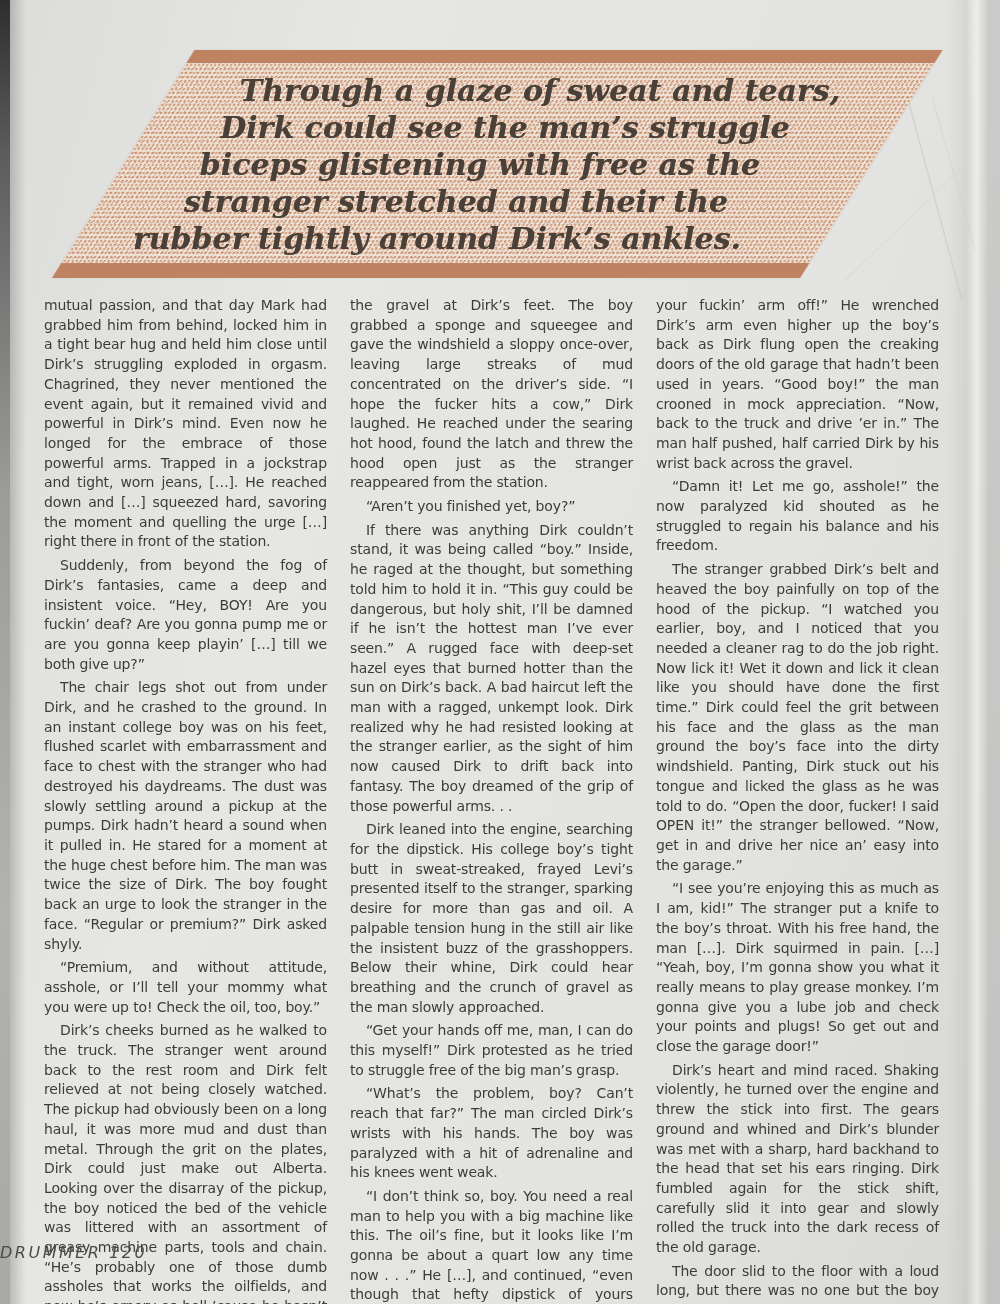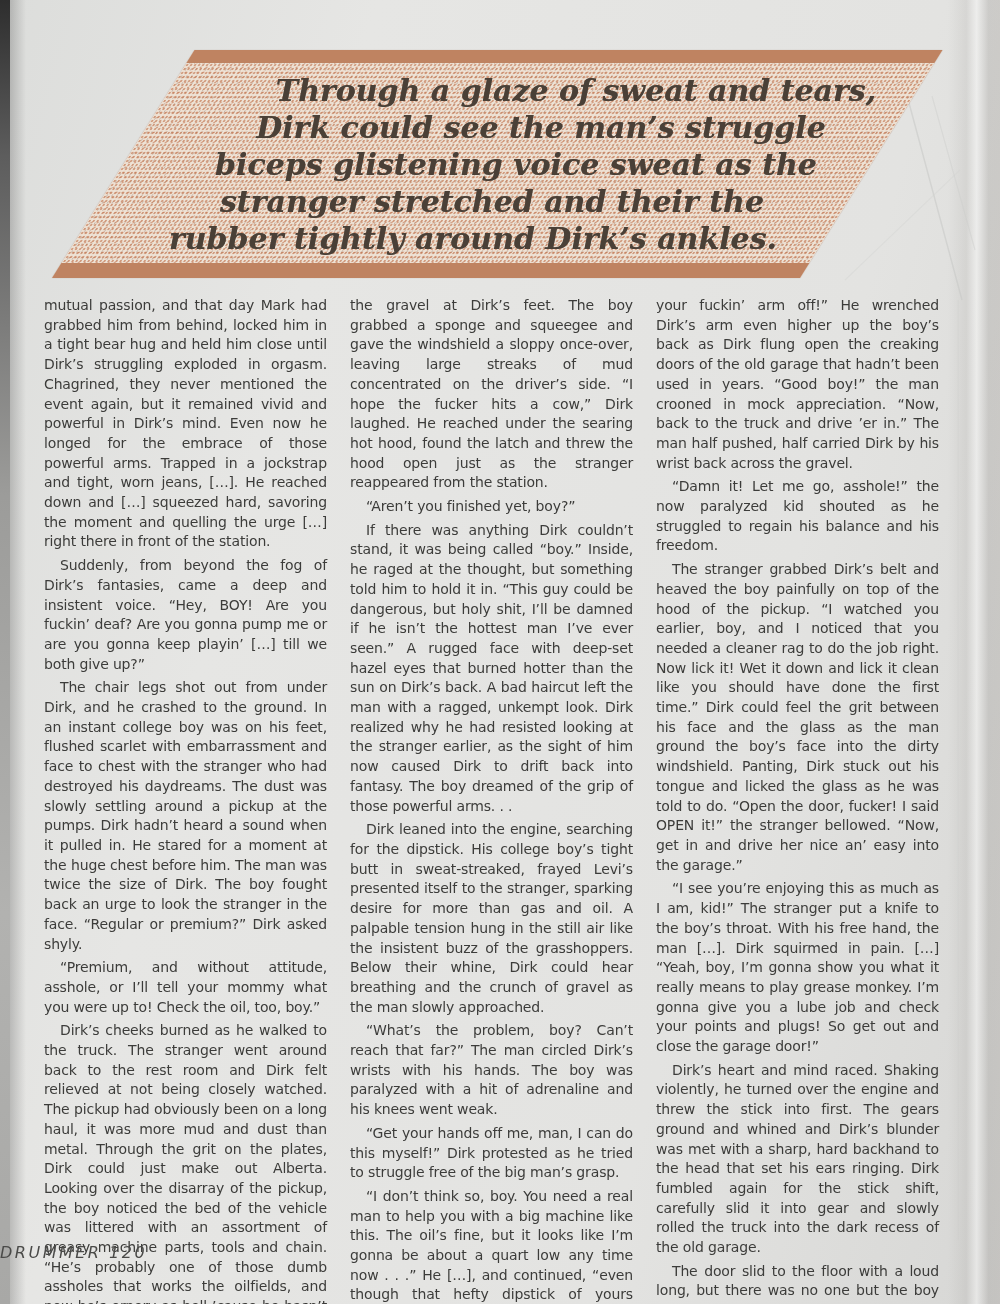--- a/index.html
+++ b/index.html
@@ -29,21 +29,21 @@
     border-bottom:15px solid var(--banner-bar,#bf8361);
     background-color:var(--banner-paper,#eee3d6);
     background-image:
       radial-gradient(rgba(192,113,75,.85) .9px,rgba(0,0,0,0) 1px),
       radial-gradient(rgba(192,113,75,.55) .9px,rgba(0,0,0,0) 1px),
       radial-gradient(rgba(125,95,80,.35) .8px,rgba(0,0,0,0) .9px);
     background-size:4px 4px,6px 5px,5px 7px;
     background-position:0 0,2px 2px,1px 3px;
     box-shadow:0 0 1px rgba(120,80,60,.4);
   }
-  .banner-text{position:absolute;left:0;top:72px;width:927px;margin-left:36px;}
+  .banner-text{position:absolute;left:0;top:72px;width:927px;}
   .banner-line{
     font-family:"DejaVu Serif",serif;font-style:italic;font-weight:bold;
     font-size:30px;line-height:37px;color:var(--banner-text,#4a4037);
     width:760px;margin-left:57px;text-align:center;white-space:nowrap;
     text-shadow:0 0 .5px rgba(74,64,55,.6);
   }
   .columns{position:absolute;left:40px;top:292px;width:905px;display:flex;gap:15px;}
   .col{
     width:291px;flex:0 0 291px;
     font-size:14px;line-height:19.7px;text-align:justify;
@@ -75,40 +75,40 @@
     <line x1="932" y1="96" x2="975" y2="250" stroke="#cccdcb" stroke-width="1.2" opacity="0.45"></line>
     <line x1="845" y1="280" x2="960" y2="170" stroke="#d2d3d1" stroke-width="1.2" opacity="0.4"></line>
     <line x1="958" y1="300" x2="958" y2="1240" stroke="#c9cac8" stroke-width="1" opacity="0.3"></line>
   </svg>
 
   <div class="banner-shape"></div>
 
   <div class="banner-text">
     <div class="banner-line" style="transform:translateX(103px)">Through a glaze of sweat and tears,</div>
     <div class="banner-line" style="transform:translateX(68px)">Dirk could see the man’s struggle</div>
-    <div class="banner-line" style="transform:translateX(43px)">biceps glistening voice sweat as the</div>
+    <div class="banner-line" style="transform:translateX(43px)">biceps glistening with free as the</div>
     <div class="banner-line" style="transform:translateX(19px)">stranger stretched and their the</div>
     <div class="banner-line" style="transform:translateX(0px)">rubber tightly around Dirk’s ankles.</div>
   </div>
 
   <div class="columns">
     <div class="col">
         <p>mutual passion, and that day Mark had grabbed him from behind, locked him in a tight bear hug and held him close until Dirk’s struggling exploded in orgasm. Chagrined, they never mentioned the event again, but it remained vivid and powerful in Dirk’s mind. Even now he longed for the embrace of those powerful arms. Trapped in a jockstrap and tight, worn jeans, […]. He reached down and […] squeezed hard, savoring the moment and quelling the urge […] right there in front of the station.</p>
         <p>Suddenly, from beyond the fog of Dirk’s fantasies, came a deep and insistent voice. “Hey, BOY! Are you fuckin’ deaf? Are you gonna pump me or are you gonna keep playin’ […] till we both give up?”</p>
         <p>The chair legs shot out from under Dirk, and he crashed to the ground. In an instant college boy was on his feet, flushed scarlet with embarrassment and face to chest with the stranger who had destroyed his daydreams. The dust was slowly settling around a pickup at the pumps. Dirk hadn’t heard a sound when it pulled in. He stared for a moment at the huge chest before him. The man was twice the size of Dirk. The boy fought back an urge to look the stranger in the face. “Regular or premium?” Dirk asked shyly.</p>
         <p>“Premium, and without attitude, asshole, or I’ll tell your mommy what you were up to! Check the oil, too, boy.”</p>
         <p>Dirk’s cheeks burned as he walked to the truck. The stranger went around back to the rest room and Dirk felt relieved at not being closely watched. The pickup had obviously been on a long haul, it was more mud and dust than metal. Through the grit on the plates, Dirk could just make out Alberta. Looking over the disarray of the pickup, the boy noticed the bed of the vehicle was littered with an assortment of greasy machine parts, tools and chain. “He’s probably one of those dumb assholes that works the oilfields, and now he’s ornery as hell ’cause he hasn’t seen his woman in a year. Yeah, he’s beating ass to get home to her before he has to turn around again.” The pump stopped with a shudder. A backsplash of gas muddied the dust down the side of the pickup and dripped slowly into</p>
       </div>
     <div class="col">
         <p>the gravel at Dirk’s feet. The boy grabbed a sponge and squeegee and gave the windshield a sloppy once-over, leaving large streaks of mud concentrated on the driver’s side. “I hope the fucker hits a cow,” Dirk laughed. He reached under the searing hot hood, found the latch and threw the hood open just as the stranger reappeared from the station.</p>
         <p>“Aren’t you finished yet, boy?”</p>
         <p>If there was anything Dirk couldn’t stand, it was being called “boy.” Inside, he raged at the thought, but something told him to hold it in. “This guy could be dangerous, but holy shit, I’ll be damned if he isn’t the hottest man I’ve ever seen.” A rugged face with deep-set hazel eyes that burned hotter than the sun on Dirk’s back. A bad haircut left the man with a ragged, unkempt look. Dirk realized why he had resisted looking at the stranger earlier, as the sight of him now caused Dirk to drift back into fantasy. The boy dreamed of the grip of those powerful arms. . .</p>
         <p>Dirk leaned into the engine, searching for the dipstick. His college boy’s tight butt in sweat-streaked, frayed Levi’s presented itself to the stranger, sparking desire for more than gas and oil. A palpable tension hung in the still air like the insistent buzz of the grasshoppers. Below their whine, Dirk could hear breathing and the crunch of gravel as the man slowly approached.</p>
+        <p>“Get your hands off me, man, I can do this myself!” Dirk protested as he tried to struggle free of the big man’s grasp.</p>
         <p>“What’s the problem, boy? Can’t reach that far?” The man circled Dirk’s wrists with his hands. The boy was paralyzed with a hit of adrenaline and his knees went weak.</p>
-        <p>“Get your hands off me, man, I can do this myself!” Dirk protested as he tried to struggle free of the big man’s grasp.</p>
         <p>“I don’t think so, boy. You need a real man to help you with a big machine like this. The oil’s fine, but it looks like I’m gonna be about a quart low any time now . . .” He […], and continued, “even though that hefty dipstick of yours registers full to capacity.” He laughed at the mock seriousness of his own voice, but Dirk saw no humor whatsoever in it as the stranger pushed the boy toward the old garage doors.</p>
       </div>
     <div class="col">
         <p>your fuckin’ arm off!” He wrenched Dirk’s arm even higher up the boy’s back as Dirk flung open the creaking doors of the old garage that hadn’t been used in years. “Good boy!” the man crooned in mock appreciation. “Now, back to the truck and drive ’er in.” The man half pushed, half carried Dirk by his wrist back across the gravel.</p>
         <p>“Damn it! Let me go, asshole!” the now paralyzed kid shouted as he struggled to regain his balance and his freedom.</p>
         <p>The stranger grabbed Dirk’s belt and heaved the boy painfully on top of the hood of the pickup. “I watched you earlier, boy, and I noticed that you needed a cleaner rag to do the job right. Now lick it! Wet it down and lick it clean like you should have done the first time.” Dirk could feel the grit between his face and the glass as the man ground the boy’s face into the dirty windshield. Panting, Dirk stuck out his tongue and licked the glass as he was told to do. “Open the door, fucker! I said OPEN it!” the stranger bellowed. “Now, get in and drive her nice an’ easy into the garage.”</p>
         <p>“I see you’re enjoying this as much as I am, kid!” The stranger put a knife to the boy’s throat. With his free hand, the man […]. Dirk squirmed in pain. […] “Yeah, boy, I’m gonna show you what it really means to play grease monkey. I’m gonna give you a lube job and check your points and plugs! So get out and close the garage door!”</p>
         <p>Dirk’s heart and mind raced. Shaking violently, he turned over the engine and threw the stick into first. The gears ground and whined and Dirk’s blunder was met with a sharp, hard backhand to the head that set his ears ringing. Dirk fumbled again for the stick shift, carefully slid it into gear and slowly rolled the truck into the dark recess of the old garage.</p>
         <p>The door slid to the floor with a loud long, but there was no one but the boy and the man to hear it.</p>
         <p>With the knife again at Dirk’s throat, the man marched the boy back into the garage where the oven-like heat brought back reality. The smell of old, oily rags, gasoline and lubricants mixed with the scent of the two sweaty men in an intoxicating blend […]. “I’m gonna have to do something about that damn</p>

